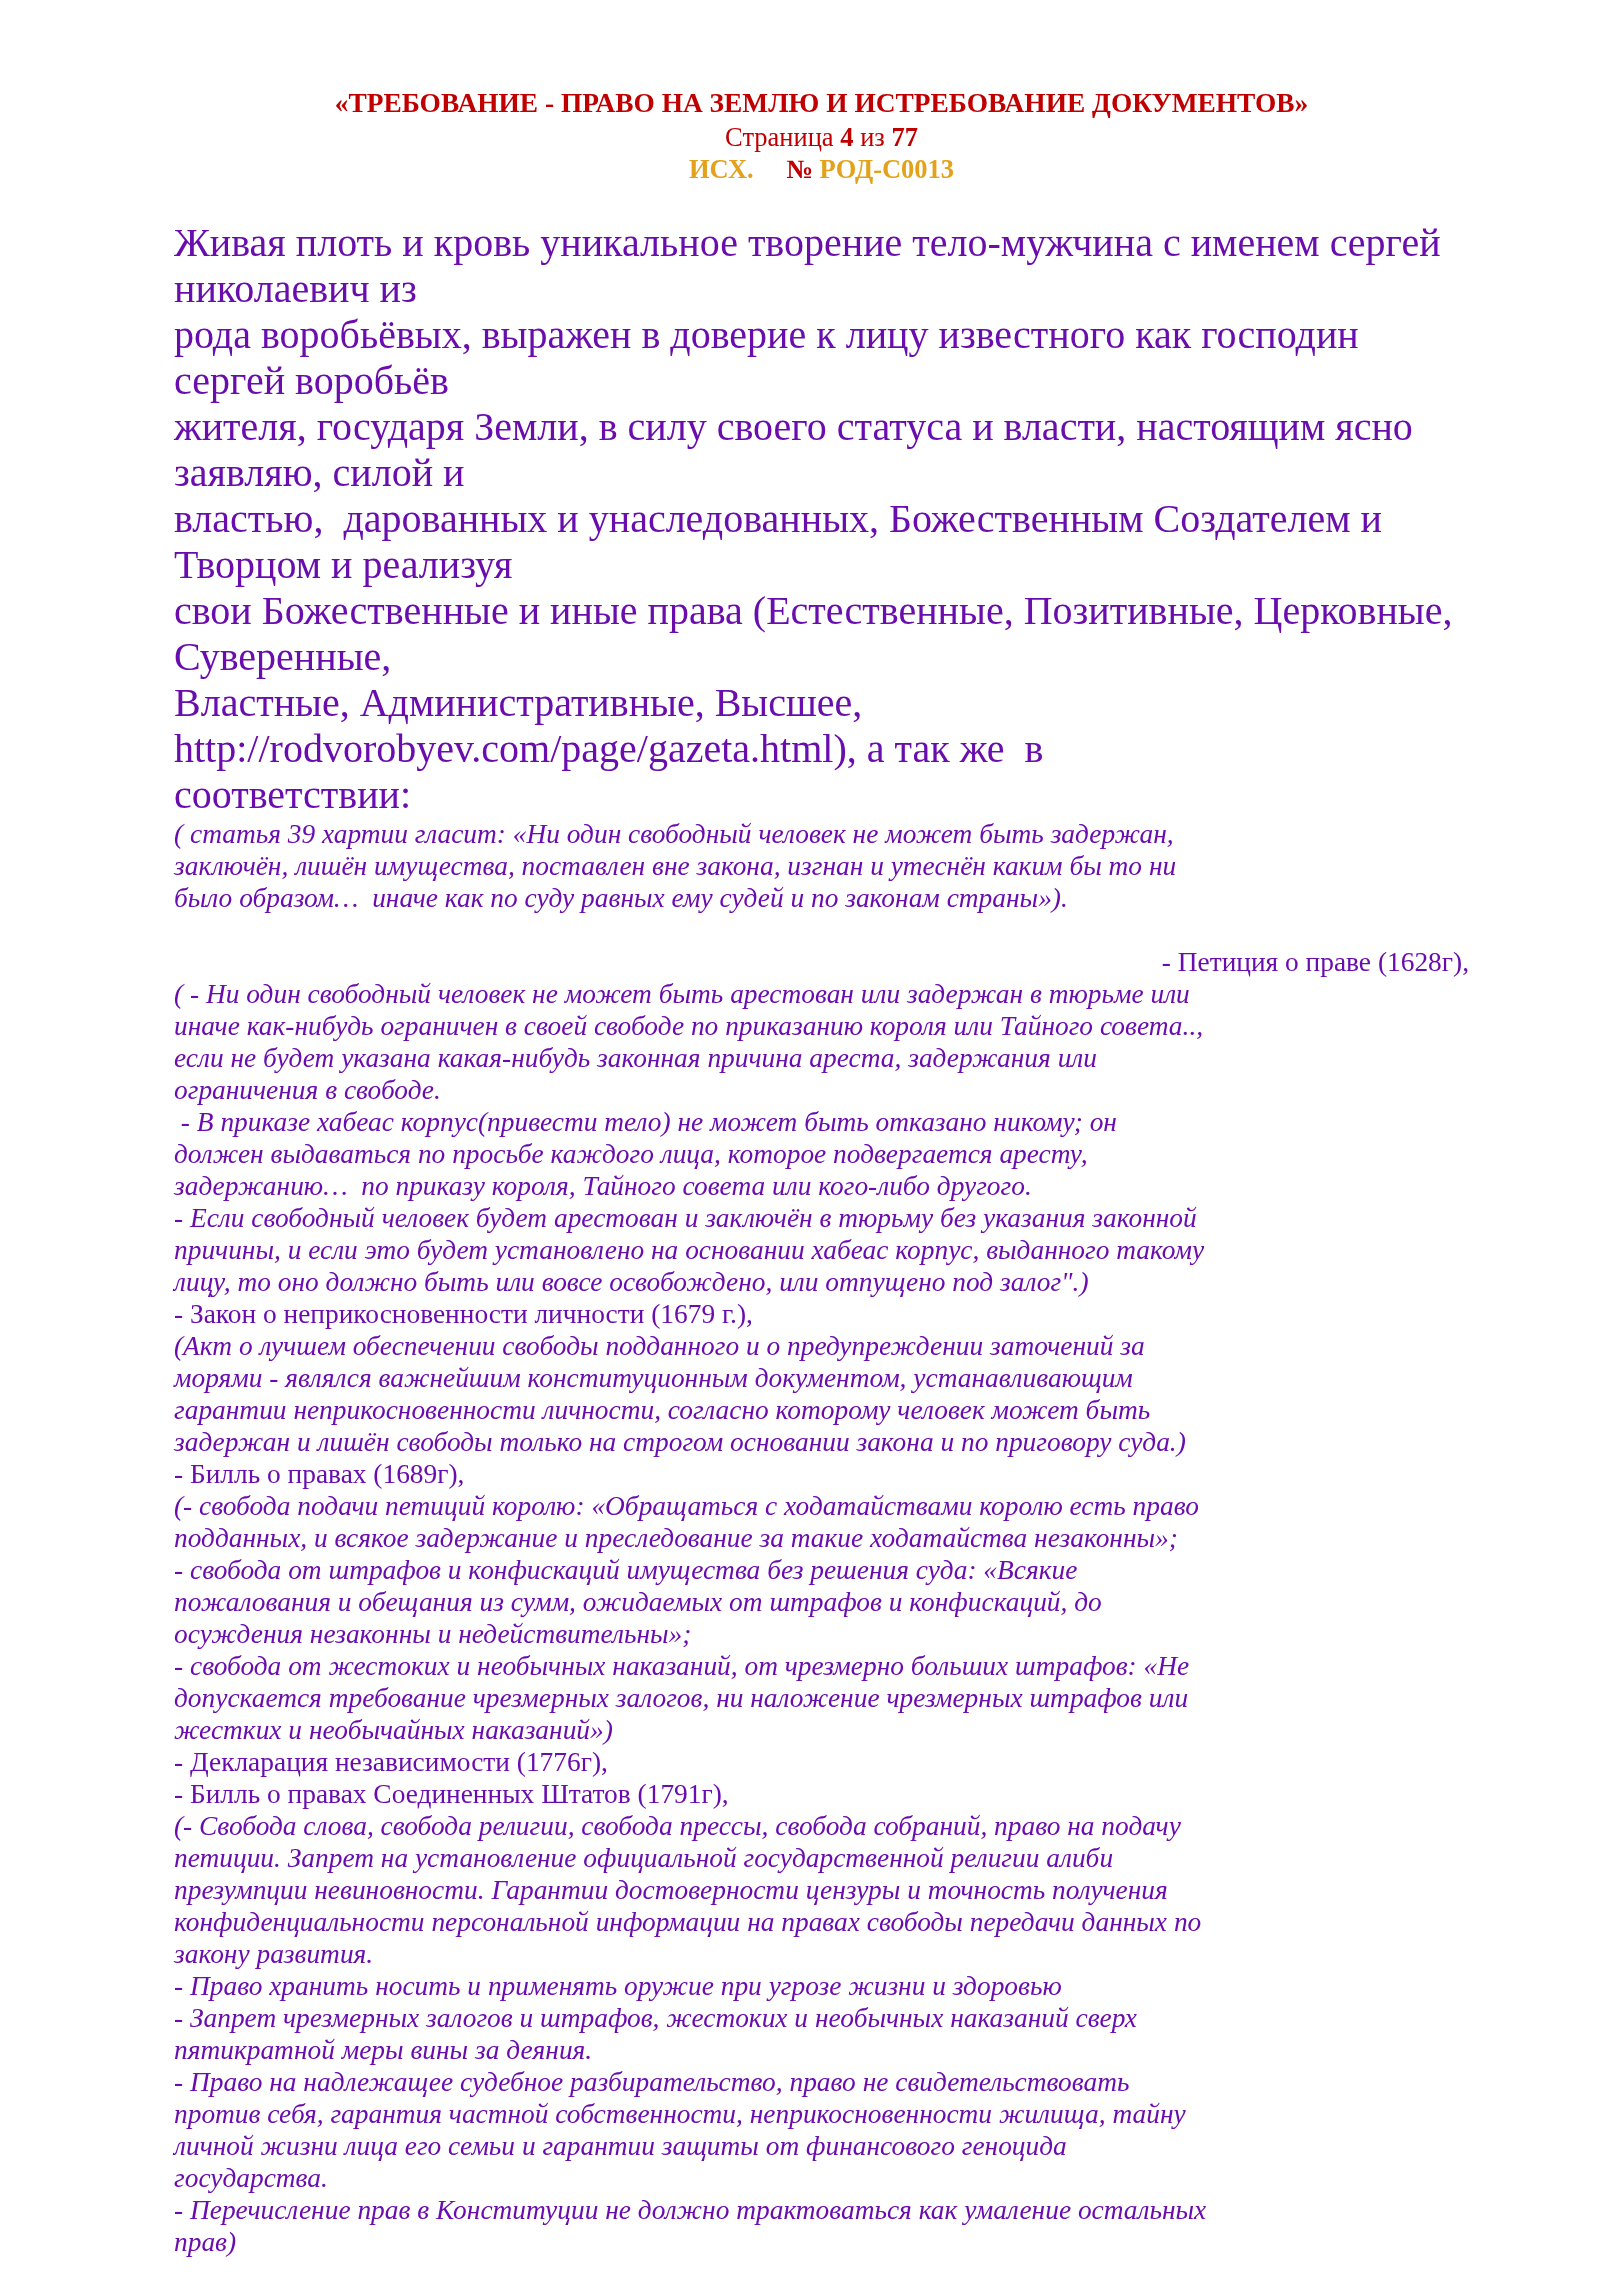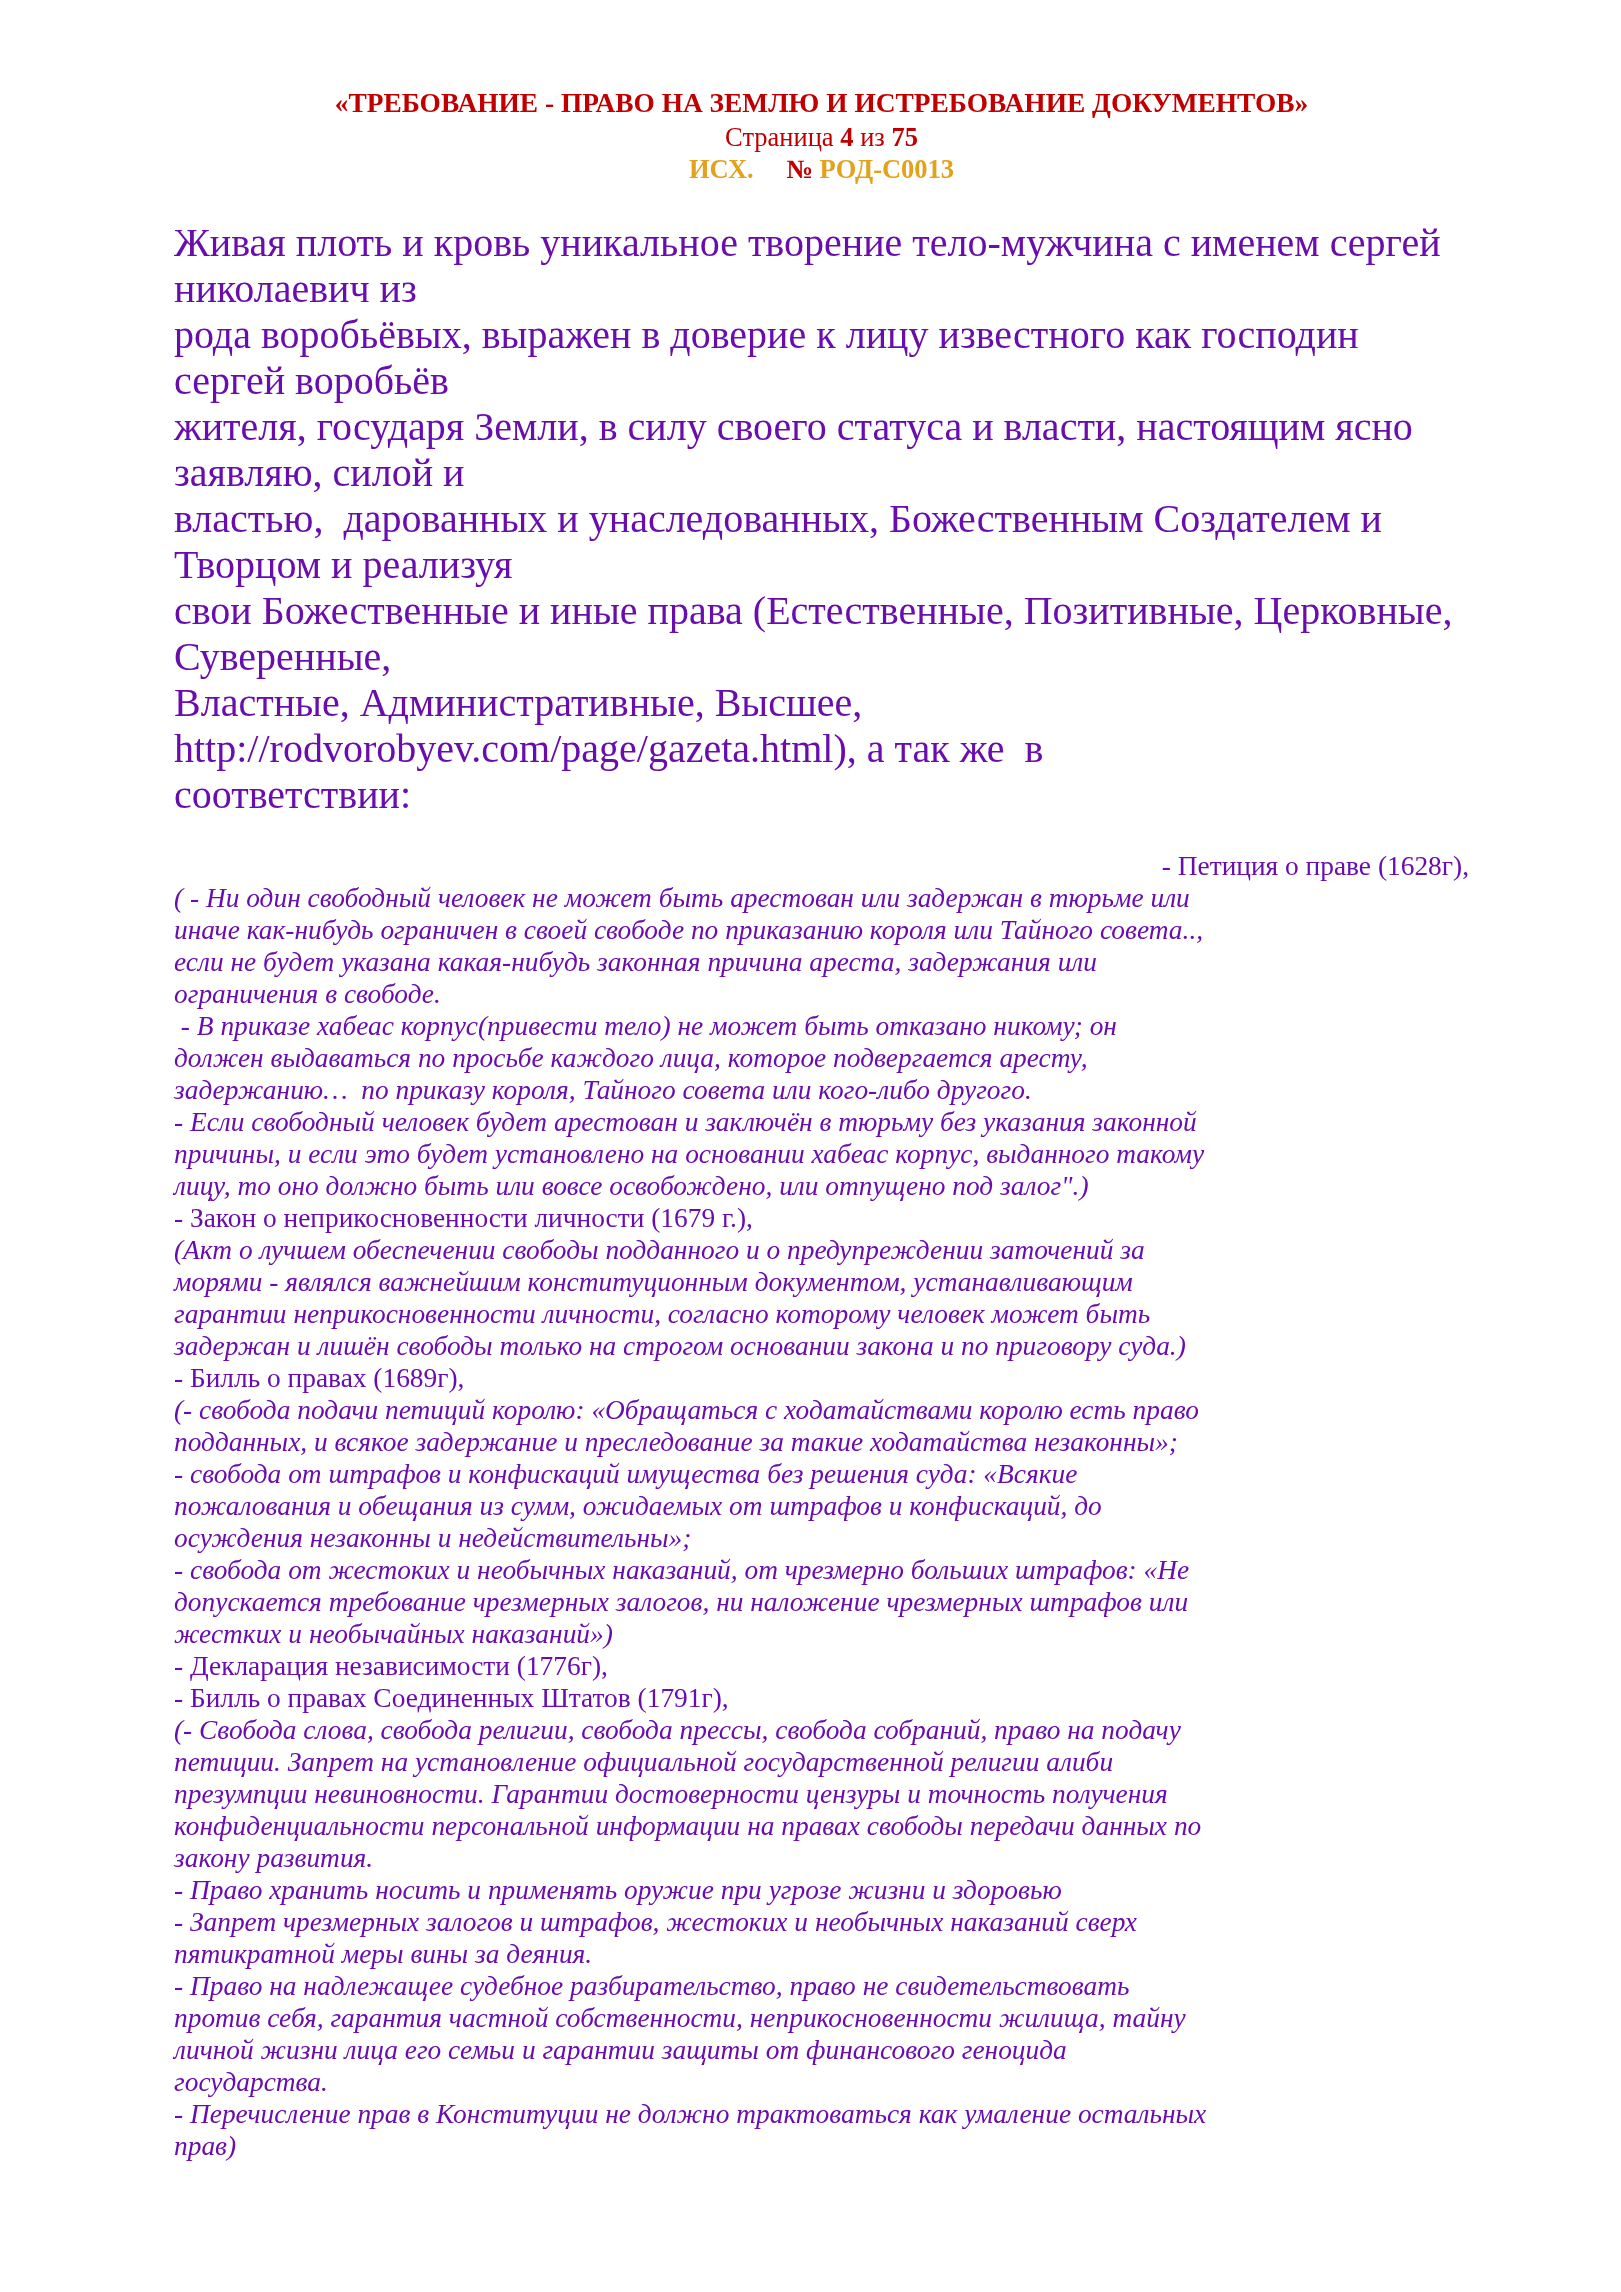--- a/index.html
+++ b/index.html
@@ -60,38 +60,41 @@
 <body>
 
 <div class="page">
 
   <div class="doc-title">«ТРЕБОВАНИЕ - ПРАВО НА ЗЕМЛЮ И ИСТРЕБОВАНИЕ ДОКУМЕНТОВ»</div>
 
   <div class="page-line">
     <span>Страница</span>
     <span class="b">4</span>
     <span>из</span>
-    <span class="b">75</span>
+    <span class="b">77</span>
   </div>
 
   <div class="ref-line">
     <span class="prefix">ИСХ.</span>
     <span class="numero">№</span>
     <span>РОД-С0013</span>
   </div>
 
   <div class="para1">Живая плоть и кровь уникальное творение тело-мужчина с именем сергей николаевич из
 рода воробьёвых, выражен в доверие к лицу известного как господин сергей воробьёв
 жителя, государя Земли, в силу своего статуса и власти, настоящим ясно заявляю, силой и
 властью,  дарованных и унаследованных, Божественным Создателем и Творцом и реализуя
 свои Божественные и иные права (Естественные, Позитивные, Церковные, Суверенные,
 Властные, Административные, Высшее, http://rodvorobyev.com/page/gazeta.html), а так же  в
 соответствии:</div>
 
 
+  <div class="blk it">( статья 39 хартии гласит: «Ни один свободный человек не может быть задержан,
+заключён, лишён имущества, поставлен вне закона, изгнан и утеснён каким бы то ни
+было образом…  иначе как по суду равных ему судей и по законам страны»).</div>
 
   <div class="blk gap-sm">- Петиция о праве (1628г),</div>
 
   <div class="blk it">( - Ни один свободный человек не может быть арестован или задержан в тюрьме или
 иначе как-нибудь ограничен в своей свободе по приказанию короля или Тайного совета..,
 если не будет указана какая-нибудь законная причина ареста, задержания или
 ограничения в свободе.
  - В приказе хабеас корпус(привести тело) не может быть отказано никому; он
 должен выдаваться по просьбе каждого лица, которое подвергается аресту,
 задержанию…  по приказу короля, Тайного совета или кого-либо другого.

